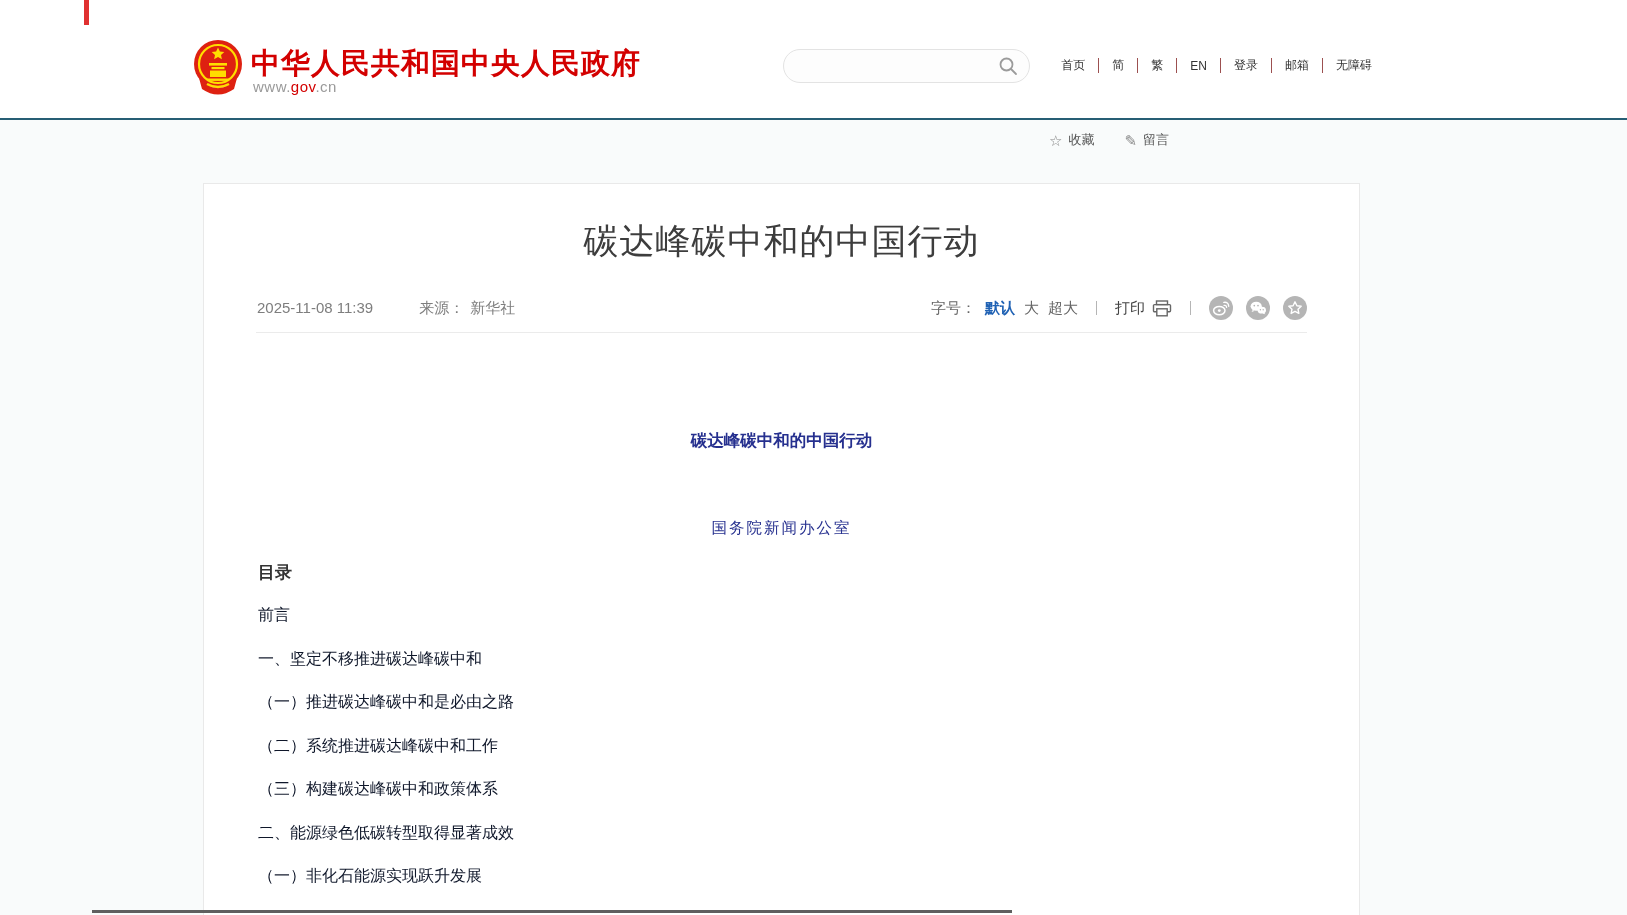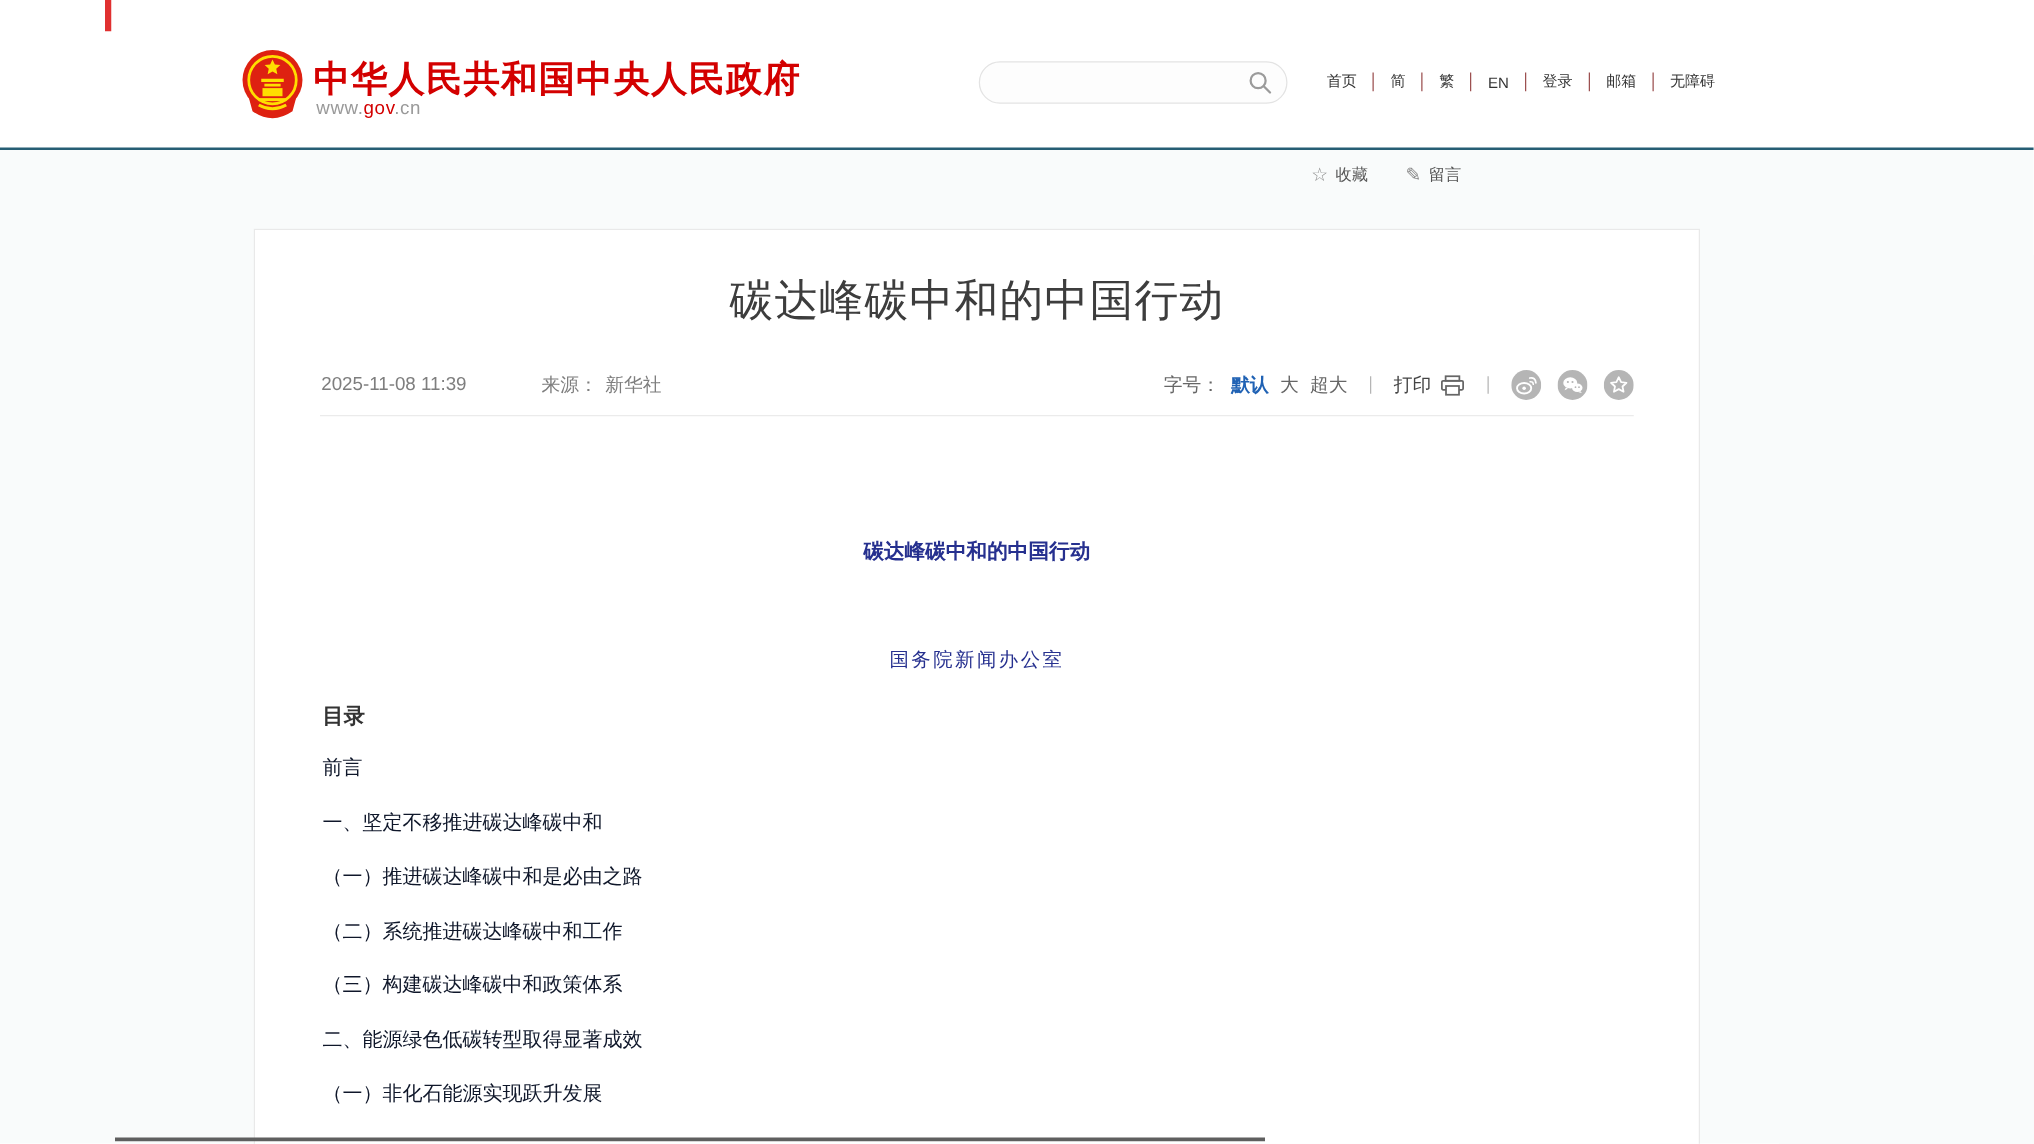--- a/index.html
+++ b/index.html
@@ -55,21 +55,21 @@
     top:36px; left:0; width:100%; text-align:center;
     font-size:35px; line-height:42px; color:#3d3d3d; font-weight:500; letter-spacing:1px;
   }
 
   .meta-row {
     top:110px; left:53px; right:52px; height:28px;
     display:flex; justify-content:space-between; align-items:center;
     font-size:15px; color:#7e7e7e;
   }
   .meta-left { display:flex; align-items:flex-start; }
-  .meta-left .src-label { margin-left:60px; }
+  .meta-left .src-label { margin-left:46px; }
   .meta-left .src-name  { margin-left:6px; }
 
   .meta-right { display:flex; align-items:center; gap:9px; color:#666; }
   .meta-right .fs-opt { cursor:pointer; }
   .meta-right .fs-opt.active { color:#2062b4; font-weight:bold; }
   .vsep { width:1px; height:14px; background:#b5b5b5; margin:0 9px; }
   .print-btn { display:flex; align-items:center; gap:7px; color:#444; cursor:pointer; }
   .share-icons { display:flex; align-items:center; gap:13px; }
   .circle-icon { width:24px; height:24px; cursor:pointer; position:relative; }
 

